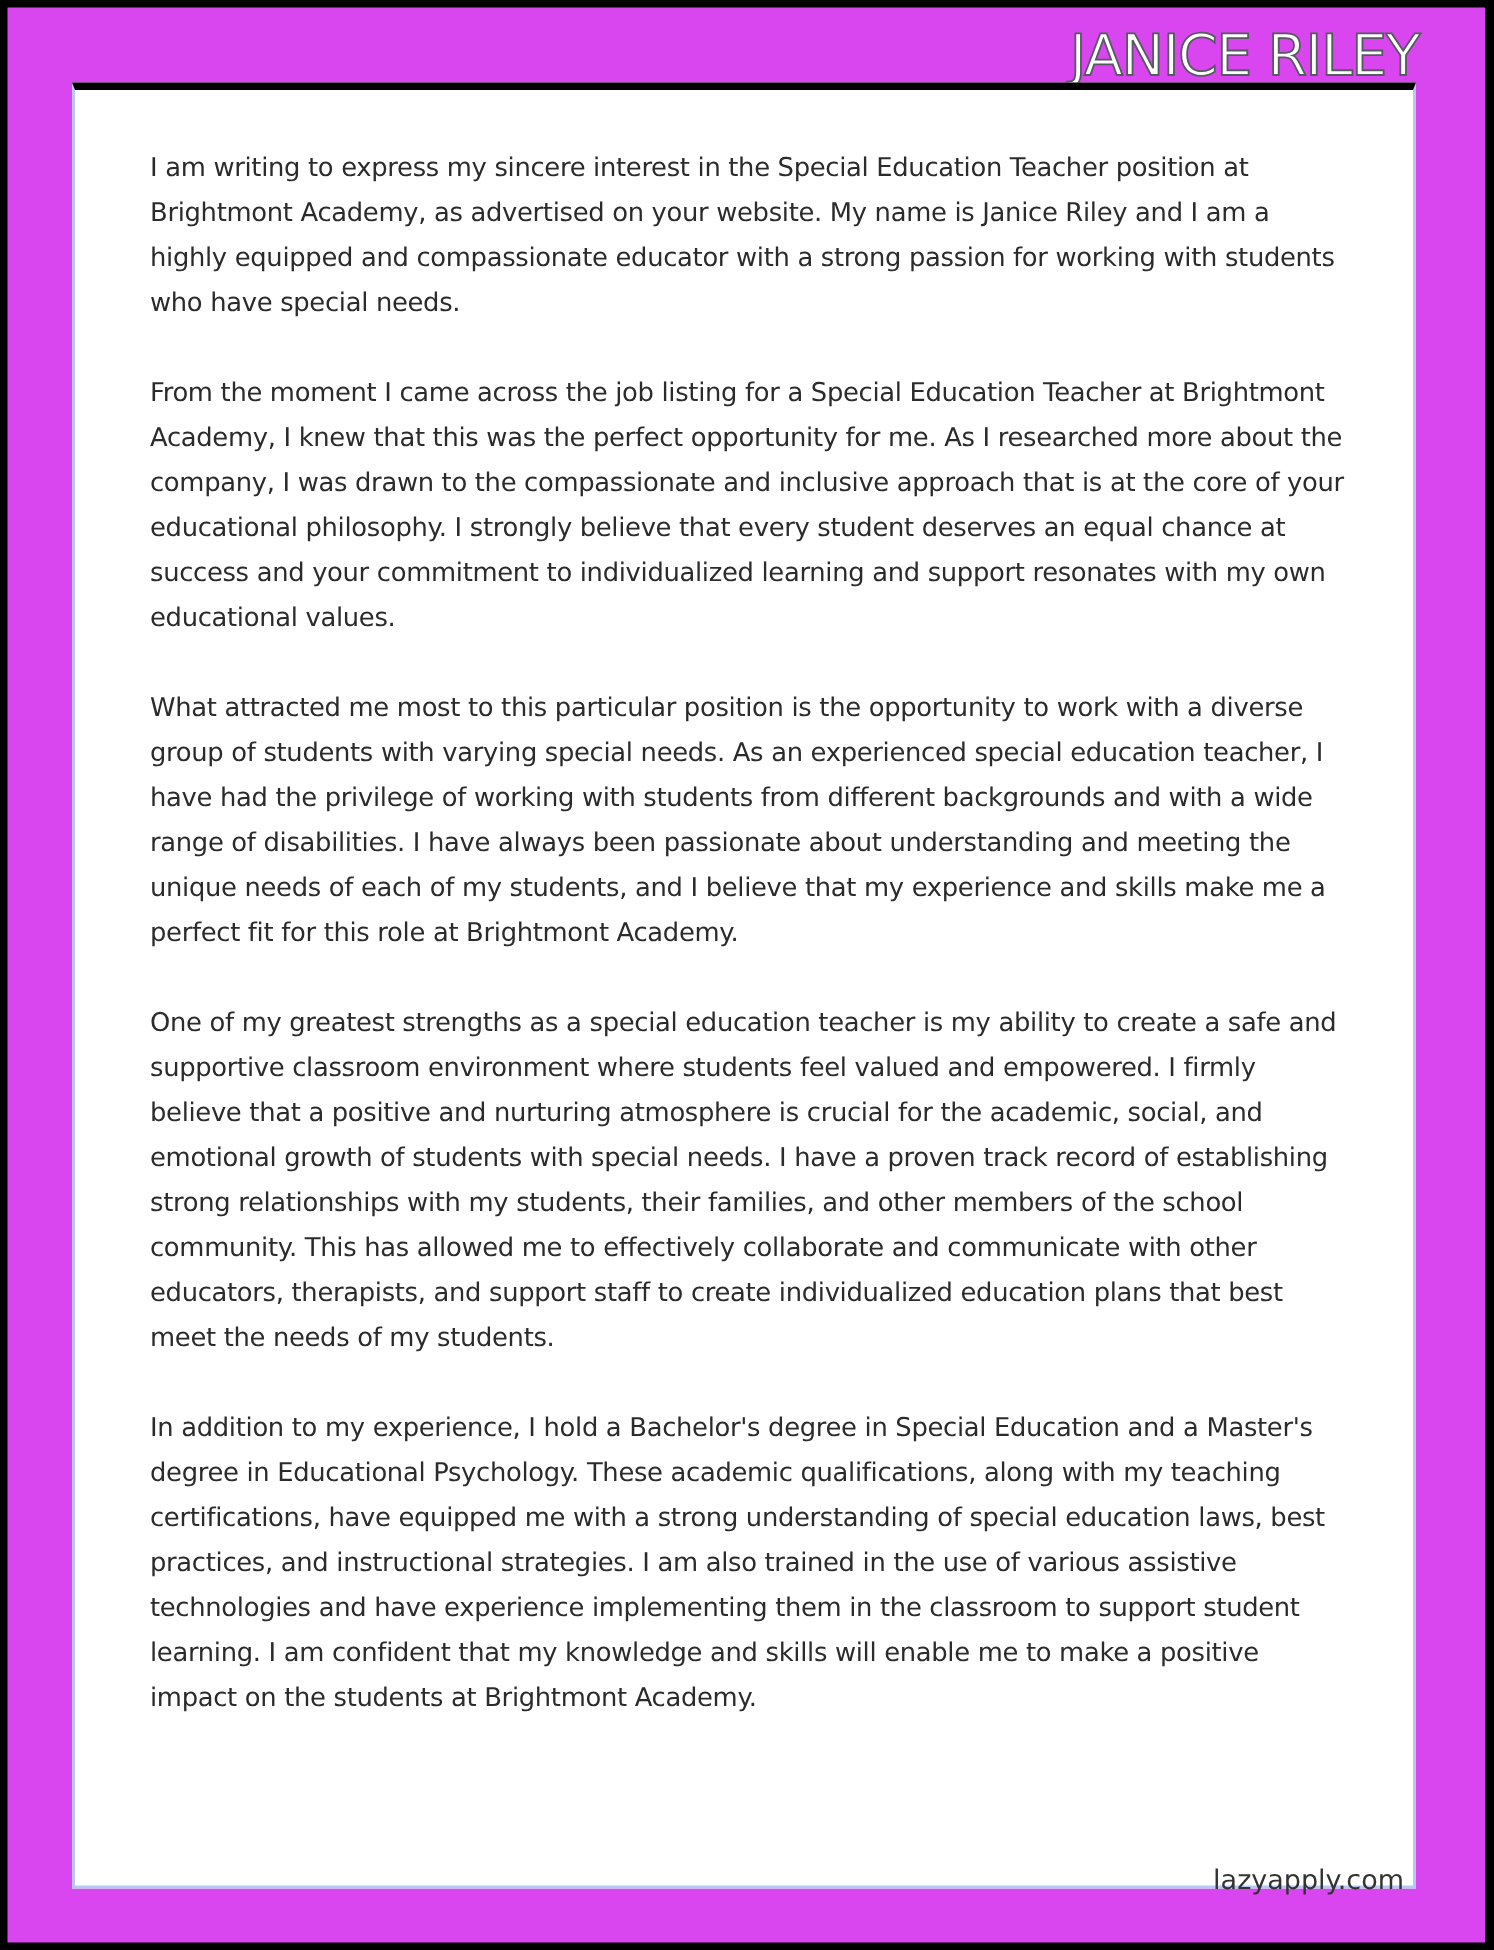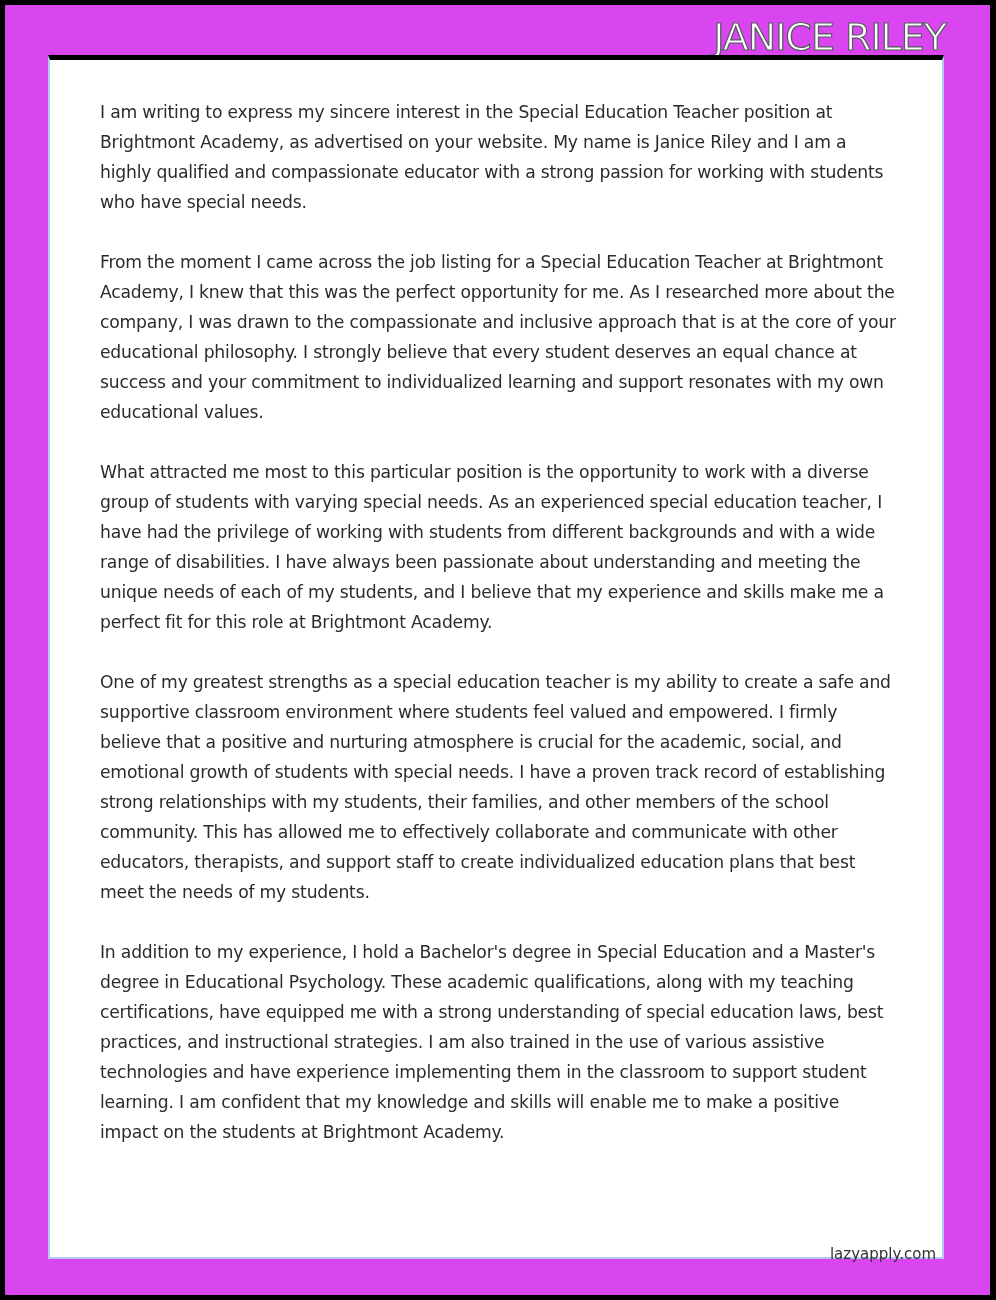--- a/index.html
+++ b/index.html
@@ -30,30 +30,30 @@
     box-sizing: border-box;
   }
   .body-text {
     position: absolute; left: 95px; top: 92px; width: 800px;
     font-size: 17.2px; line-height: 30px; color: #2b2b2b;
     letter-spacing: -0.2px;
   }
   .body-text p { margin: 0 0 30px 0; }
   .watermark {
     position: absolute; right: 54px; top: 1240px;
-    font-size: 15px; color: #333; line-height: 18px;
+    font-size: 18px; color: #333; line-height: 18px;
   }
 </style>
 </head>
 <body>
 
 <div class="frame">
   <div class="name">JANICE RILEY</div>
   <div class="card"></div>
   <div class="body-text">
-    <p>I am writing to express my sincere interest in the Special Education Teacher position at Brightmont Academy, as advertised on your website. My name is Janice Riley and I am a highly qualified and compassionate educator with a strong passion for working with students who have special needs.</p>
+    <p>I am writing to express my sincere interest in the Special Education Teacher position at Brightmont Academy, as advertised on your website. My name is Janice Riley and I am a highly equipped and compassionate educator with a strong passion for working with students who have special needs.</p>
     <p>From the moment I came across the job listing for a Special Education Teacher at Brightmont Academy, I knew that this was the perfect opportunity for me. As I researched more about the company, I was drawn to the compassionate and inclusive approach that is at the core of your educational philosophy. I strongly believe that every student deserves an equal chance at success and your commitment to individualized learning and support resonates with my own educational values.</p>
     <p>What attracted me most to this particular position is the opportunity to work with a diverse group of students with varying special needs. As an experienced special education teacher, I have had the privilege of working with students from different backgrounds and with a wide range of disabilities. I have always been passionate about understanding and meeting the unique needs of each of my students, and I believe that my experience and skills make me a perfect fit for this role at Brightmont Academy.</p>
     <p>One of my greatest strengths as a special education teacher is my ability to create a safe and supportive classroom environment where students feel valued and empowered. I firmly believe that a positive and nurturing atmosphere is crucial for the academic, social, and emotional growth of students with special needs. I have a proven track record of establishing strong relationships with my students, their families, and other members of the school community. This has allowed me to effectively collaborate and communicate with other educators, therapists, and support staff to create individualized education plans that best meet the needs of my students.</p>
     <p>In addition to my experience, I hold a Bachelor's degree in Special Education and a Master's degree in Educational Psychology. These academic qualifications, along with my teaching certifications, have equipped me with a strong understanding of special education laws, best practices, and instructional strategies. I am also trained in the use of various assistive technologies and have experience implementing them in the classroom to support student learning. I am confident that my knowledge and skills will enable me to make a positive impact on the students at Brightmont Academy.</p>
   </div>
   <div class="watermark">lazyapply.com</div>
 </div>
 
 </body></html>

